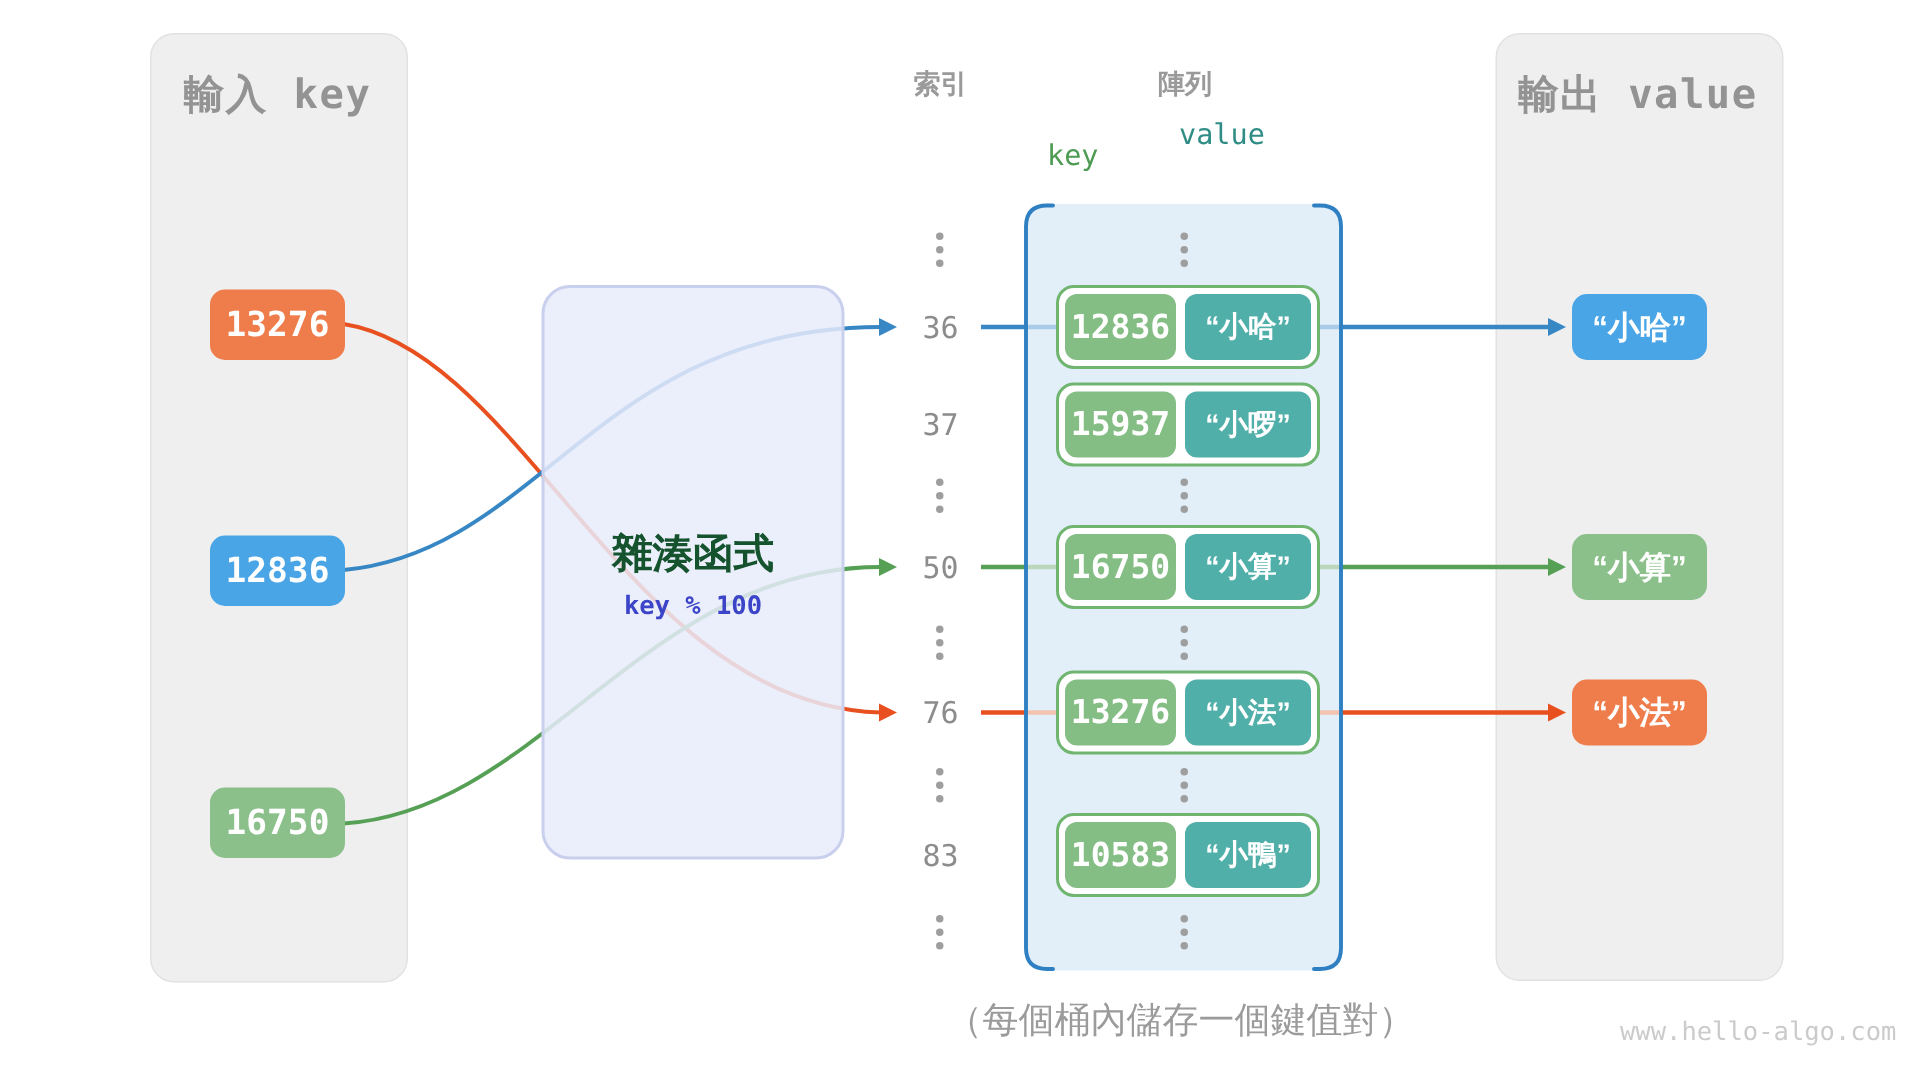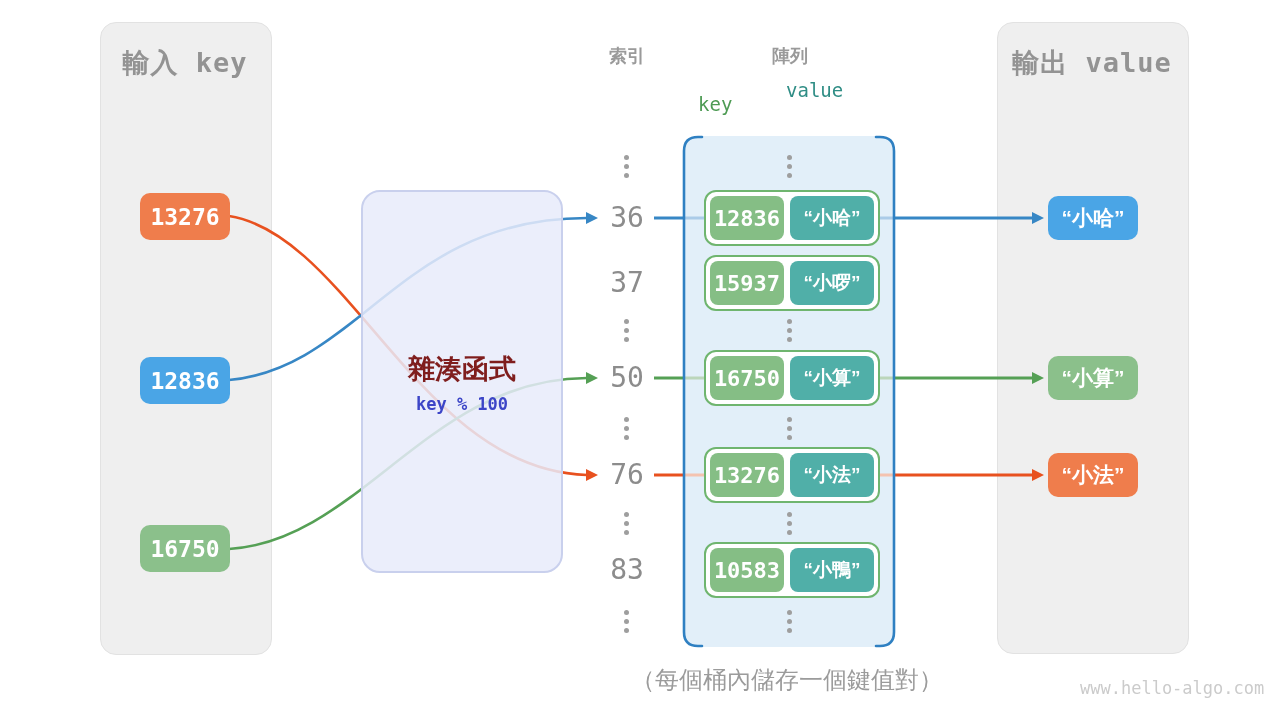--- a/index.html
+++ b/index.html
@@ -17,35 +17,35 @@
   .c-orange{background:#ef7d4c;}
   .c-blue{background:#4aa5e6;}
   .c-green{background:#8bc08b;}
   
   .col-header{position:absolute;z-index:3;font-weight:bold;font-size:18px;color:#9a9a9a;text-align:center;}
   .kv-header{position:absolute;z-index:3;font-family:"DejaVu Sans Mono",monospace;font-size:19px;text-align:left;}
   .kv-key{color:#4e9b54;}
   .kv-value{color:#2f8d85;}
   
   .idx{position:absolute;z-index:3;width:60px;text-align:center;font-family:"DejaVu Sans Mono",monospace;
-       font-size:28px;color:#8c8c8c;line-height:30px;}
+       font-size:20px;color:#8c8c8c;line-height:30px;}
   
   .pair{position:absolute;z-index:3;left:704px;width:176px;height:56px;box-sizing:border-box;
         background:#ffffff;border:2px solid #6fb56f;border-radius:12px;padding:4px;
         display:flex;gap:6px;}
   .pair .k{width:74px;flex:0 0 74px;background:#85be85;border-radius:8px;display:flex;align-items:center;
            justify-content:center;color:#fff;font-family:"DejaVu Sans Mono",monospace;font-size:22px;font-weight:bold;}
   .pair .v{flex:1;background:#50afa8;border-radius:8px;display:flex;align-items:center;justify-content:center;
            color:#fff;font-size:19px;font-weight:bold;}
   
   .dots{position:absolute;z-index:3;display:flex;flex-direction:column;gap:4px;}
   .dots i{width:5px;height:5px;border-radius:50%;background:#9e9e9e;}
   
   .hash-title{position:absolute;z-index:3;left:362px;width:200px;text-align:center;
-              font-size:27px;font-weight:bold;color:#7f1d1d;}
+              font-size:27px;font-weight:bold;color:#14532d;}
   .hash-formula{position:absolute;z-index:3;left:362px;width:200px;text-align:center;
                 font-family:"DejaVu Sans Mono",monospace;font-size:17px;font-weight:bold;color:#3c45c7;}
   .caption{position:absolute;z-index:3;width:400px;text-align:center;font-size:24px;color:#9b9b9b;}
   .watermark{position:absolute;z-index:3;font-family:"DejaVu Sans Mono",monospace;font-size:17px;color:#cbcbcb;}
   svg.overlay{position:absolute;left:0;top:0;z-index:1;}
 </style>
 </head>
 <body>
 
 <div id="canvas">

